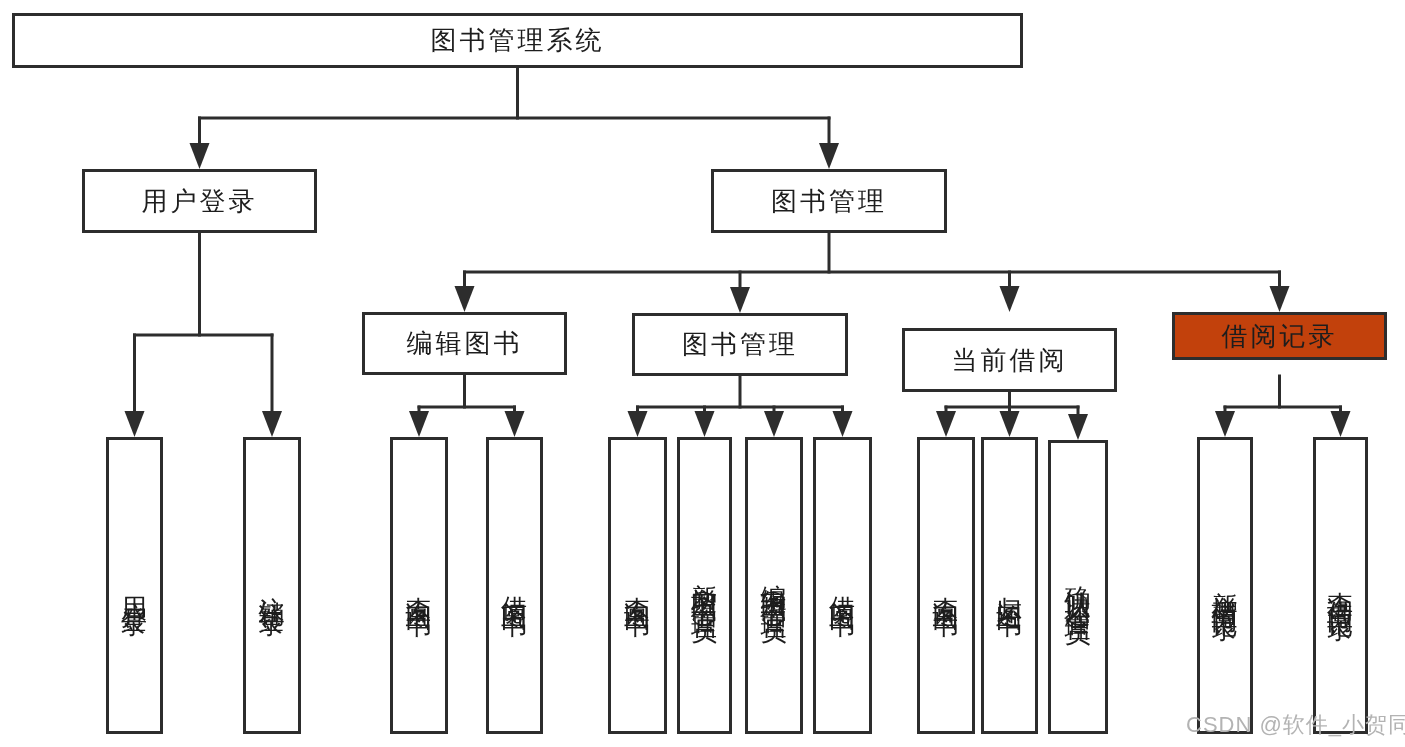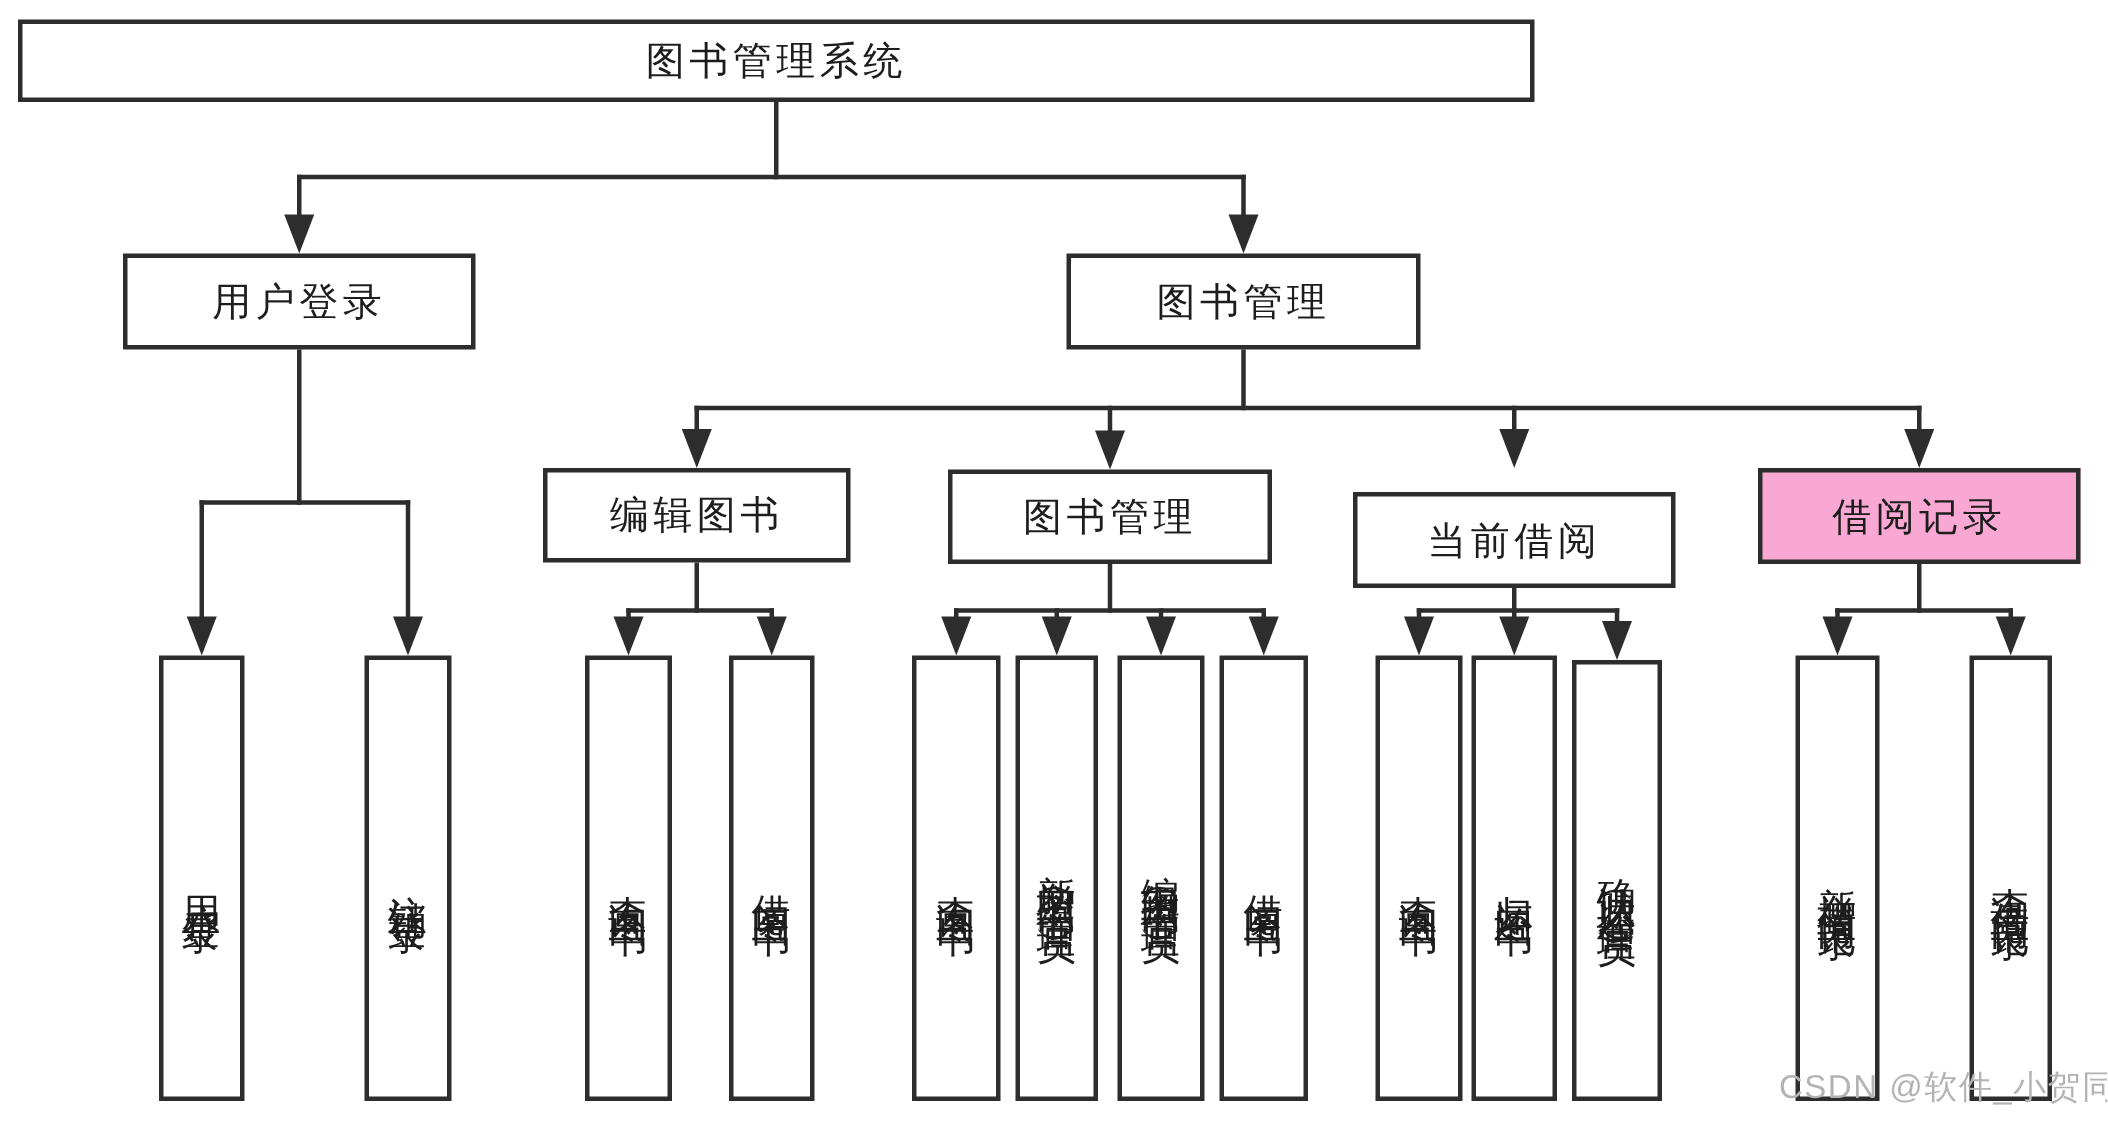--- a/index.html
+++ b/index.html
@@ -108,21 +108,21 @@
       <polygon points="1330.5,411 1350.5,411 1340.5,437" fill="#2d2d2d"></polygon>
     </svg>
 
   <div class="watermark" style="color: rgb(179, 179, 179);">CSDN @软件_小贺同学</div>
 <div class="node h" style="left: 12px; top: 13px; width: 1011px; height: 55px; border-color: rgb(45, 45, 45); background: rgb(255, 255, 255); color: rgb(29, 29, 29);">图书管理系统</div>
     <div class="node h" style="left: 82px; top: 169px; width: 235px; height: 64px; border-color: rgb(45, 45, 45); background: rgb(255, 255, 255); color: rgb(29, 29, 29);">用户登录</div>
     <div class="node h" style="left: 711px; top: 169px; width: 236px; height: 64px; border-color: rgb(45, 45, 45); background: rgb(255, 255, 255); color: rgb(29, 29, 29);">图书管理</div>
     <div class="node h" style="left: 362px; top: 312px; width: 205px; height: 63px; border-color: rgb(45, 45, 45); background: rgb(255, 255, 255); color: rgb(29, 29, 29);">编辑图书</div>
     <div class="node h" style="left: 632px; top: 313px; width: 216px; height: 63px; border-color: rgb(45, 45, 45); background: rgb(255, 255, 255); color: rgb(29, 29, 29);">图书管理</div>
     <div class="node h" style="left: 902px; top: 312px; width: 215px; height: 64px; border-color: rgb(45, 45, 45); background: rgb(255, 255, 255); color: rgb(29, 29, 29); margin-top: 16px;">当前借阅</div>
-    <div class="node h" style="left: 1172px; top: 312px; width: 215px; height: 64px; border-color: rgb(45, 45, 45); background: #f9a8d4; color: rgb(29, 29, 29);">借阅记录</div>
+    <div class="node h" style="left: 1172px; top: 312px; width: 215px; height: 48px; border-color: rgb(45, 45, 45); background: #c2410c; color: rgb(29, 29, 29);">借阅记录</div>
     <div class="node v" style="left: 106px; top: 437px; width: 57px; height: 297px; border-color: rgb(45, 45, 45); background: rgb(255, 255, 255); color: rgb(29, 29, 29);">用户登录</div>
     <div class="node v" style="left: 243px; top: 437px; width: 58px; height: 297px; border-color: rgb(45, 45, 45); background: rgb(255, 255, 255); color: rgb(29, 29, 29);">注销登录</div>
     <div class="node v" style="left: 390px; top: 437px; width: 58px; height: 297px; border-color: rgb(45, 45, 45); background: rgb(255, 255, 255); color: rgb(29, 29, 29);">查询图书</div>
     <div class="node v" style="left: 486px; top: 437px; width: 57px; height: 297px; border-color: rgb(45, 45, 45); background: rgb(255, 255, 255); color: rgb(29, 29, 29);">借阅图书</div>
     <div class="node v" style="left: 608px; top: 437px; width: 59px; height: 297px; border-color: rgb(45, 45, 45); background: rgb(255, 255, 255); color: rgb(29, 29, 29);">查询图书</div>
     <div class="node v" style="left: 677px; top: 437px; width: 55px; height: 297px; border-color: rgb(45, 45, 45); background: rgb(255, 255, 255); color: rgb(29, 29, 29);">新增图书（管理员）</div>
     <div class="node v" style="left: 745px; top: 437px; width: 58px; height: 297px; border-color: rgb(45, 45, 45); background: rgb(255, 255, 255); color: rgb(29, 29, 29);">编辑图书（管理员）</div>
     <div class="node v" style="left: 813px; top: 437px; width: 59px; height: 297px; border-color: rgb(45, 45, 45); background: rgb(255, 255, 255); color: rgb(29, 29, 29);">借阅图书</div>
     <div class="node v" style="left: 917px; top: 437px; width: 58px; height: 297px; border-color: rgb(45, 45, 45); background: rgb(255, 255, 255); color: rgb(29, 29, 29);">查询图书</div>
     <div class="node v" style="left: 981px; top: 437px; width: 57px; height: 297px; border-color: rgb(45, 45, 45); background: rgb(255, 255, 255); color: rgb(29, 29, 29);">归还图书</div>

